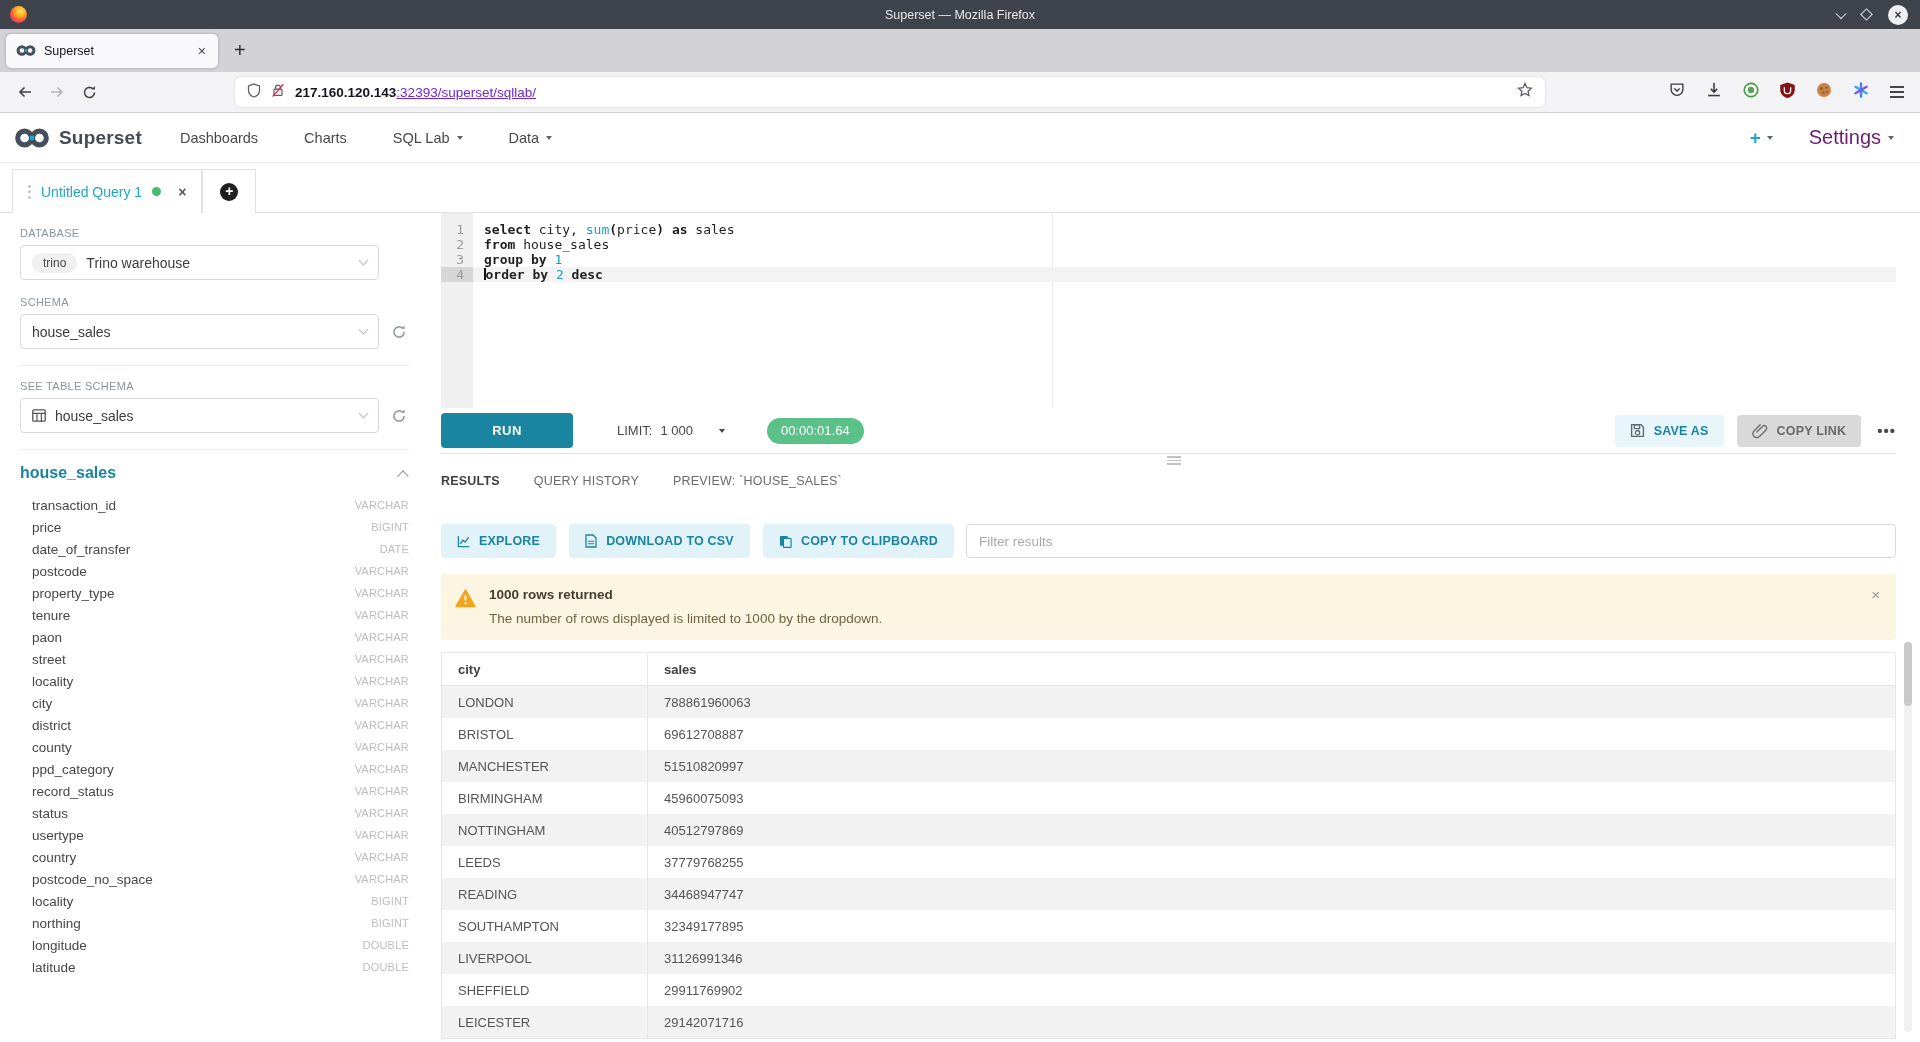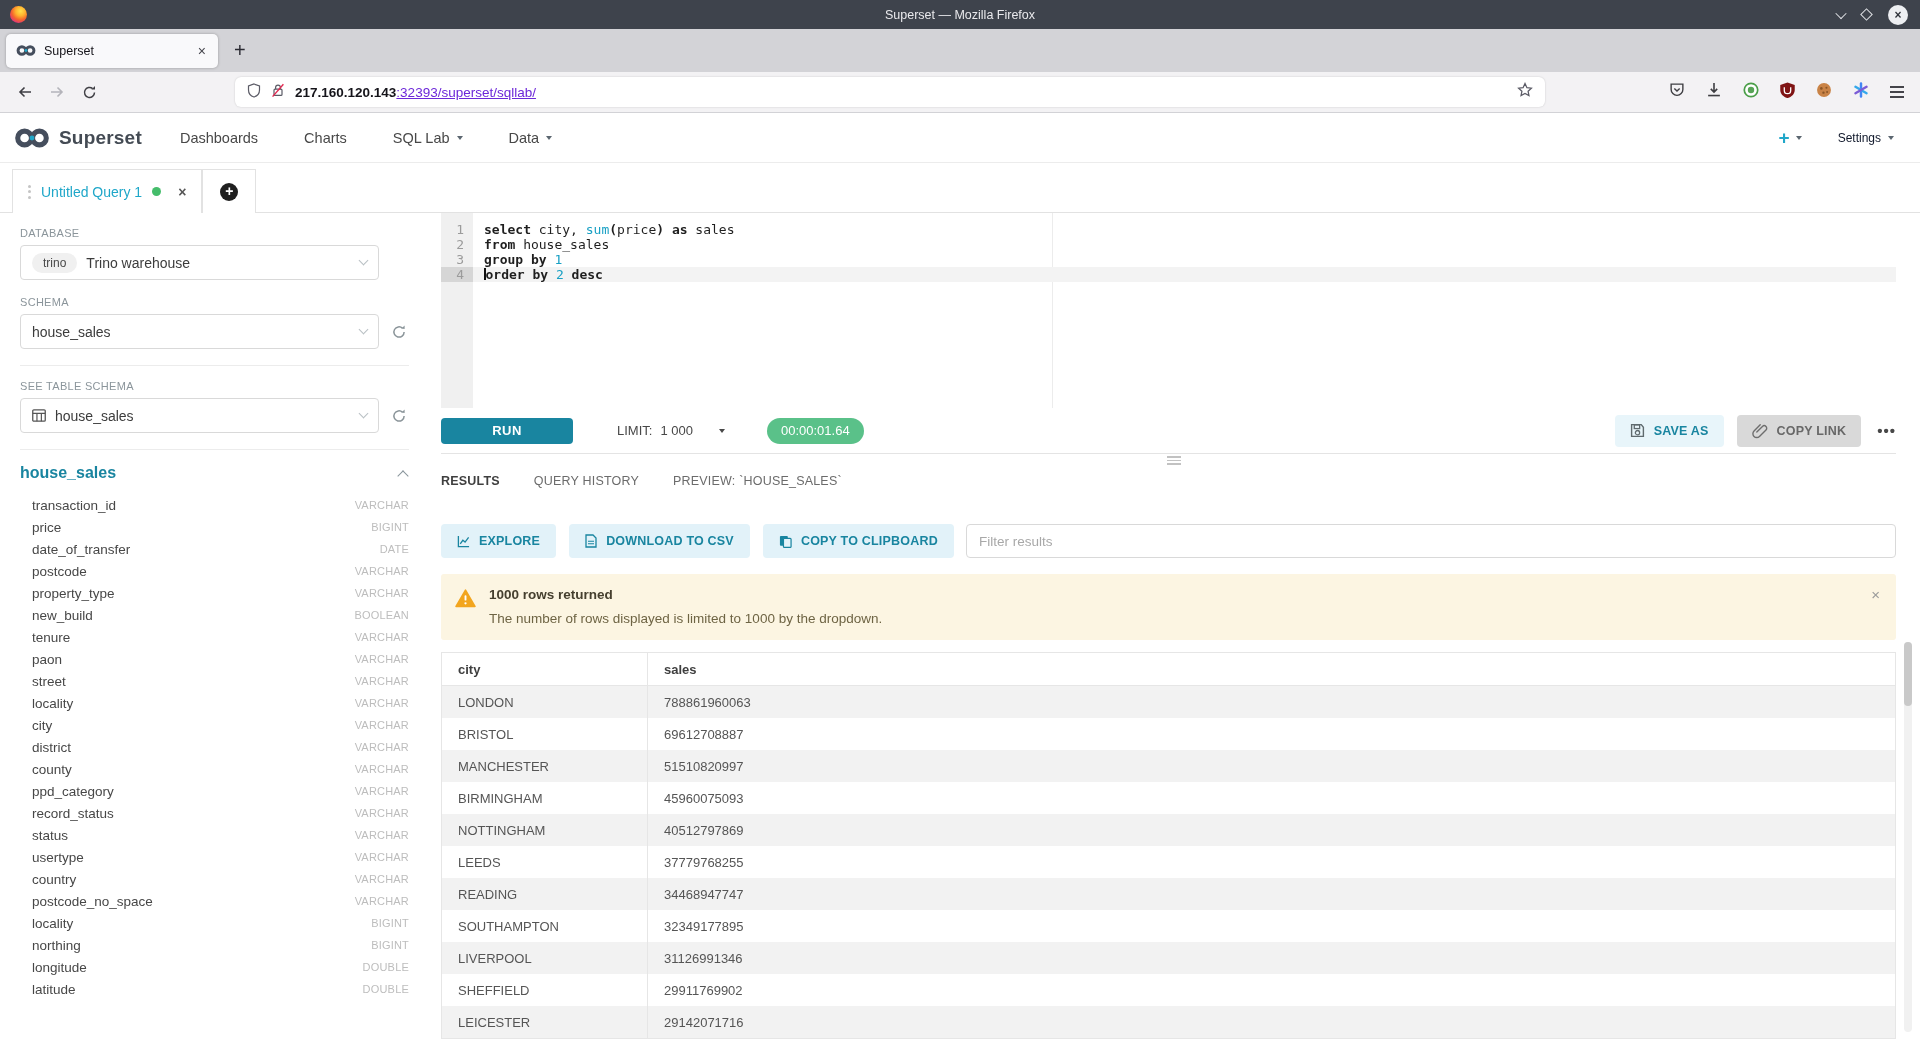--- a/index.html
+++ b/index.html
@@ -39,21 +39,21 @@
   
   .app-nav { height:50px; border-bottom:1px solid #ececec; display:flex; align-items:center; padding:0 26px 0 14px; background:#fff; }
   .brand { display:flex; align-items:center; gap:9px; }
   .brand-name { font-size:19px; font-weight:bold; color:#444b54; letter-spacing:.2px; }
   .nav-items { display:flex; margin-left:38px; gap:46px; }
   .nav-item { font-size:14.5px; color:#484848; display:flex; align-items:center; gap:7px; }
   .caret-tri { display:inline-block; width:0; height:0; border-left:3.5px solid transparent; border-right:3.5px solid transparent; border-top:4.5px solid #5b6670; }
   .nav-right { margin-left:auto; display:flex; align-items:center; gap:36px; }
   .nav-plus { display:flex; align-items:center; gap:6px; }
   .plus-glyph { color:#20a7c9; font-size:19px; font-weight:bold; line-height:1; }
-  .nav-settings { font-size:12px; color:#0f172a; display:flex; align-items:center; gap:7px; }
+  .nav-settings { font-size:20px; color:#701a75; display:flex; align-items:center; gap:7px; }
   
   .querytabs { height:50px; border-bottom:1px solid #e2e2e2; display:flex; align-items:flex-end; padding-left:12px; background:#fff; }
   .qtab { height:44px; border:1px solid #e2e2e2; border-bottom:none; display:flex; align-items:center; padding:16px 15px; background:#fff; margin-bottom:-1px; position:relative; z-index:1; }
   .drag-dots { display:flex; flex-direction:column; gap:2.5px; margin-right:10px; }
   .drag-dots i { width:3px; height:3px; background:#c4c4c4; border-radius:50%; display:block; }
   .qtab-title { color:#1fa7c9; font-size:14px; }
   .qdot { width:9px; height:9px; border-radius:50%; background:#45bd6b; margin-left:10px; }
   .qclose { margin-left:17px; color:#565656; font-size:14px; font-weight:bold; }
   .qtab-add { width:54px; justify-content:center; padding:0; }
   .addcircle { width:18px; height:18px; background:#1f1f1f; color:#fff; border-radius:50%; font-size:14px; font-weight:bold; display:flex; align-items:center; justify-content:center; line-height:1; padding-bottom:1px; }
@@ -87,21 +87,21 @@
   .ctext { padding-left:11px; white-space:pre; color:#1f1f1f; position:relative; z-index:1; }
   .code-line.active { background:#f3f3f3; }
   .code-line.active .gnum { background:#d6d6d6; }
   .tk-kw { font-weight:bold; color:#1f1f1f; }
   .tk-pr { font-weight:bold; color:#1f1f1f; }
   .tk-fn { color:#18a0c4; }
   .tk-num { color:#18a0c4; }
   .cursor { display:inline-block; width:1.5px; height:12px; background:#111; vertical-align:-1px; }
   
   .runbar { height:46px; display:flex; align-items:center; border-bottom:1px solid #e4e4e4; }
-  .run-btn { width:132px; height:26px; background:#1985a0; color:#fff; font-weight:bold; font-size:13px; letter-spacing:.4px; border:none; border-radius:4px; display:flex; align-items:center; justify-content:center; font-family:inherit; }
+  .run-btn { width:132px; height:35px; background:#1985a0; color:#fff; font-weight:bold; font-size:13px; letter-spacing:.4px; border:none; border-radius:4px; display:flex; align-items:center; justify-content:center; font-family:inherit; }
   .limit { margin-left:44px; font-size:13px; color:#484848; display:flex; align-items:center; }
   .limit .caret-tri { margin-left:26px; border-top-color:#484848; }
   .limit-val { margin-left:8px; }
   .timer { margin-left:42px; height:26px; border-radius:13px; background:#5ac189; color:#fff; font-size:13px; display:flex; align-items:center; padding:0 14px; }
   .right-actions { margin-left:auto; display:flex; align-items:center; gap:13px; }
   .saveas, .copylink { height:32px; font-weight:bold; font-size:12.5px; border-radius:4px; padding:0 15px; display:flex; gap:9px; align-items:center; border:none; font-family:inherit; letter-spacing:.2px; }
   .saveas { background:#e8f5fa; color:#1985a0; }
   .copylink { background:#d9d9d9; color:#686868; }
   .more { font-size:15px; font-weight:bold; color:#484848; letter-spacing:1px; margin-left:3px; }
   .grip { position:absolute; top:243px; left:50%; transform:translateX(-50%); width:14px; display:flex; flex-direction:column; gap:2px; z-index:3; }
@@ -351,24 +351,20 @@
           <span class="col-name">date_of_transfer</span>
           <span class="col-type">DATE</span>
         </div>
         <div class="col-row">
           <span class="col-name">postcode</span>
           <span class="col-type">VARCHAR</span>
         </div>
         <div class="col-row">
           <span class="col-name">property_type</span>
           <span class="col-type">VARCHAR</span>
-        </div>
-        <div class="col-row">
-          <span class="col-name">new_build</span>
-          <span class="col-type">BOOLEAN</span>
         </div>
         <div class="col-row">
           <span class="col-name">tenure</span>
           <span class="col-type">VARCHAR</span>
         </div>
         <div class="col-row">
           <span class="col-name">paon</span>
           <span class="col-type">VARCHAR</span>
         </div>
         <div class="col-row">

